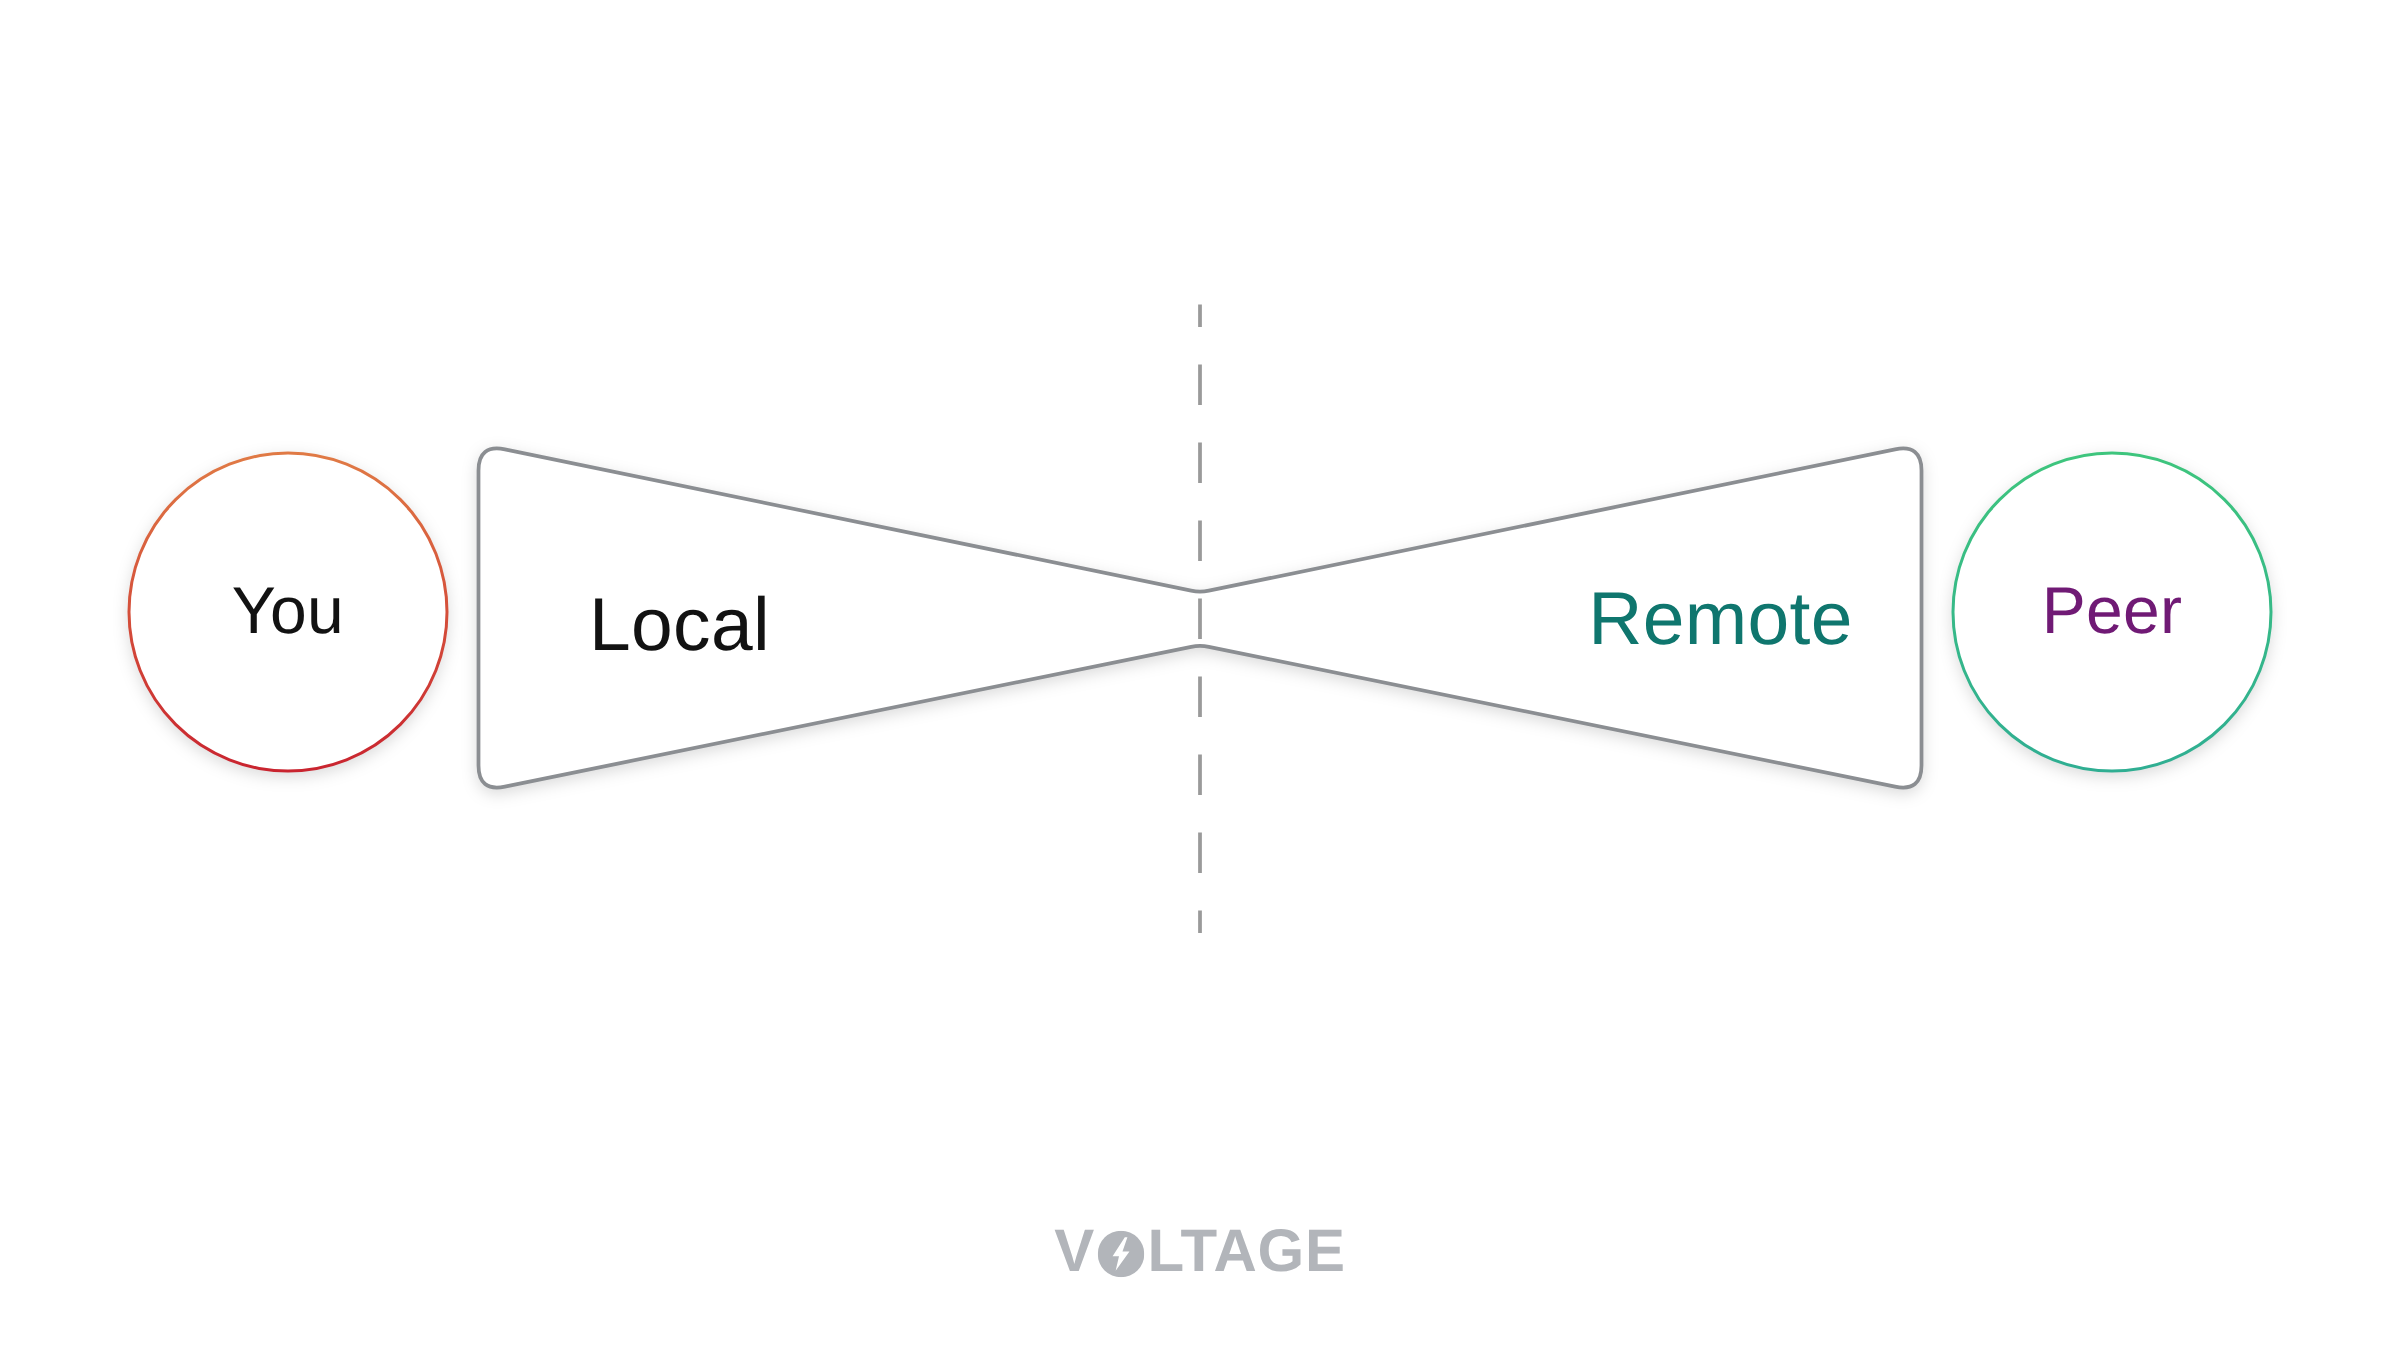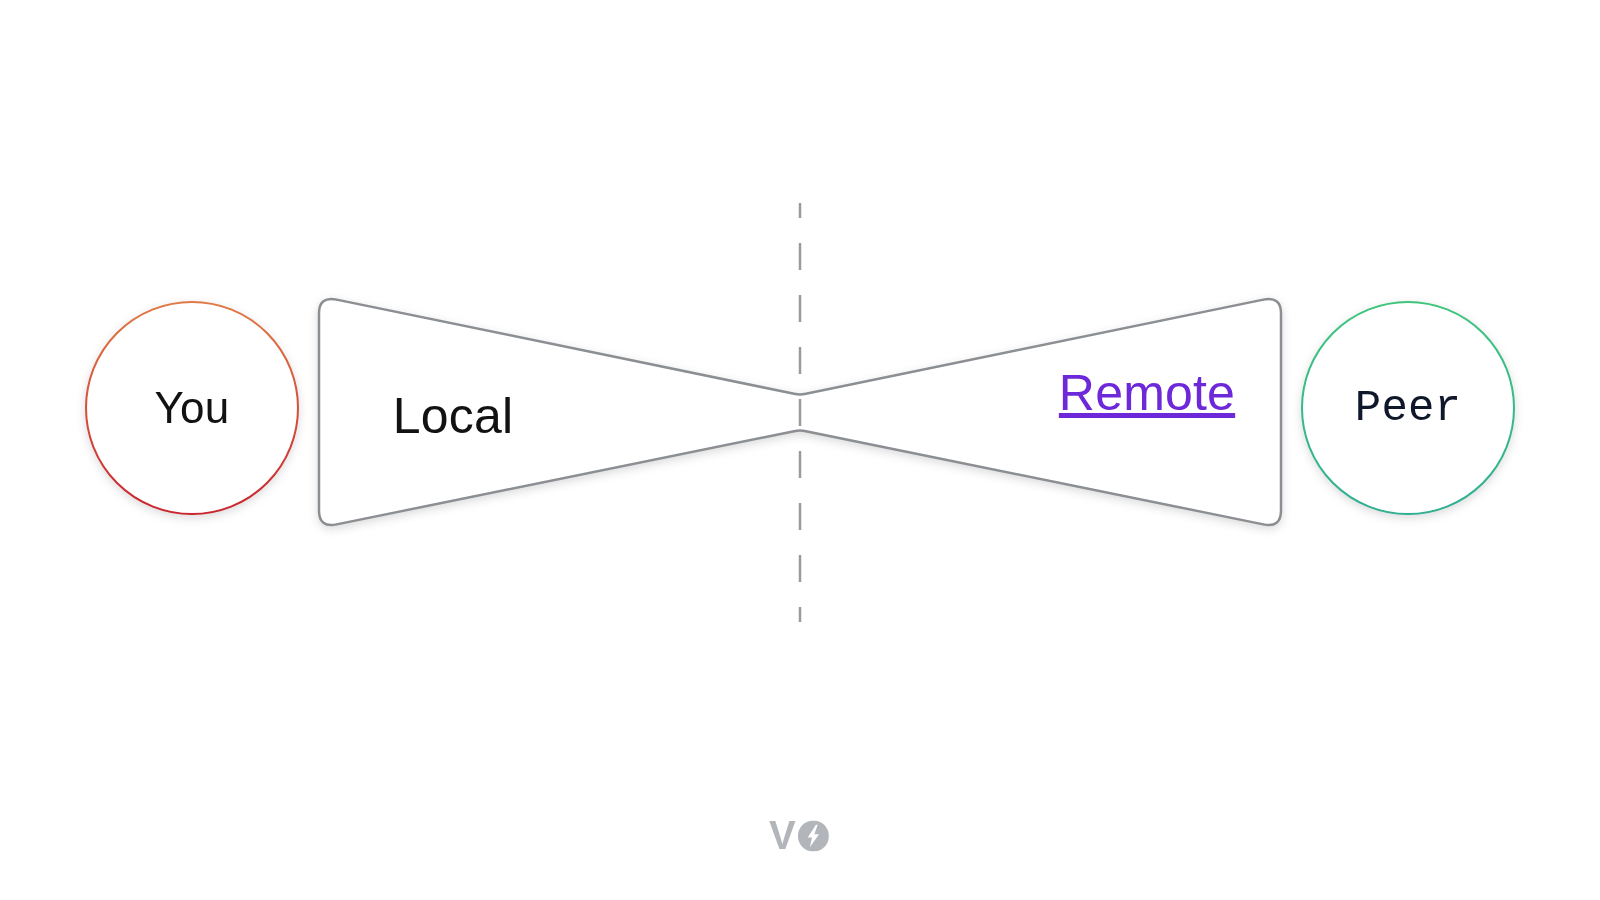--- a/index.html
+++ b/index.html
@@ -89,25 +89,26 @@
 
     <circle class="shape-shadow" cx="192" cy="408" r="106" fill="#ffffff" stroke="url(#gradYou)" stroke-width="2"></circle>
 
     <circle class="shape-shadow" cx="1408" cy="408" r="106" fill="#ffffff" stroke="url(#gradPeer)" stroke-width="2"></circle>
   </svg>
 
   <div class="node-label" style="left: 192px; top: 408px; color: rgb(18, 18, 18);">You</div>
 
   <div class="channel-label" style="left: 453px; top: 416px; color: rgb(18, 18, 18);">Local</div>
 
-  <div class="channel-label" style="left: 1147px; top: 393px; color: #6d28d9; text-decoration: underline;">Remote</div>
+  <div class="channel-label" style="left: 1147px; top: 412px; color: #0f766e;">Remote</div>
 
-  <div class="node-label" style="left: 1408px; top: 408px; color: #0f172a; font-family: Liberation Mono, monospace;">Peer</div>
+  <div class="node-label" style="left: 1408px; top: 408px; color: #701a75;">Peer</div>
 
   <div class="logo" style="color: rgb(178, 181, 186);">
     <span>V</span>
     <svg class="logo-o" viewBox="0 0 32 32" aria-hidden="true">
       <circle cx="16" cy="16" r="16" fill="#B2B5BA"></circle>
       <path d="M 18.6 4.5 L 10.2 17.6 L 14.6 17.6 L 12.3 27.5 L 21.8 14.3 L 17.0 14.3 L 20.4 4.5 Z" fill="#ffffff"></path>
     </svg>
+    <span>LTAGE</span>
   </div>
 
 </div>
 
 </body></html>

